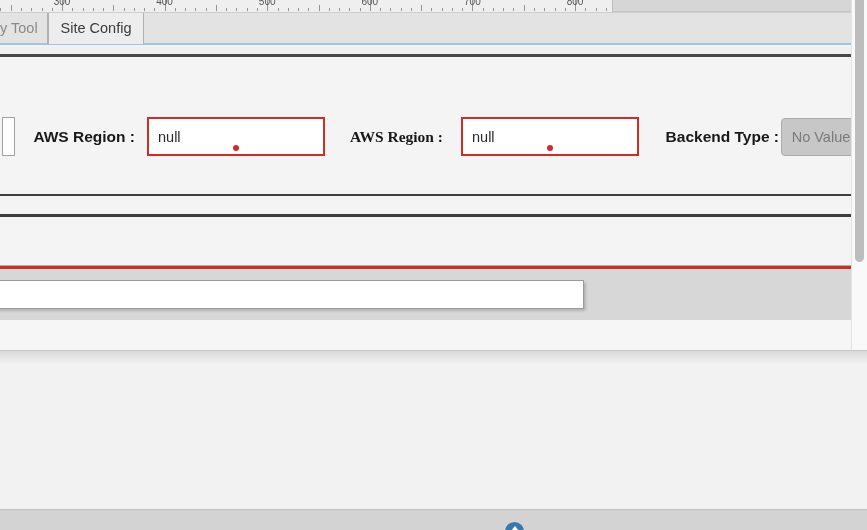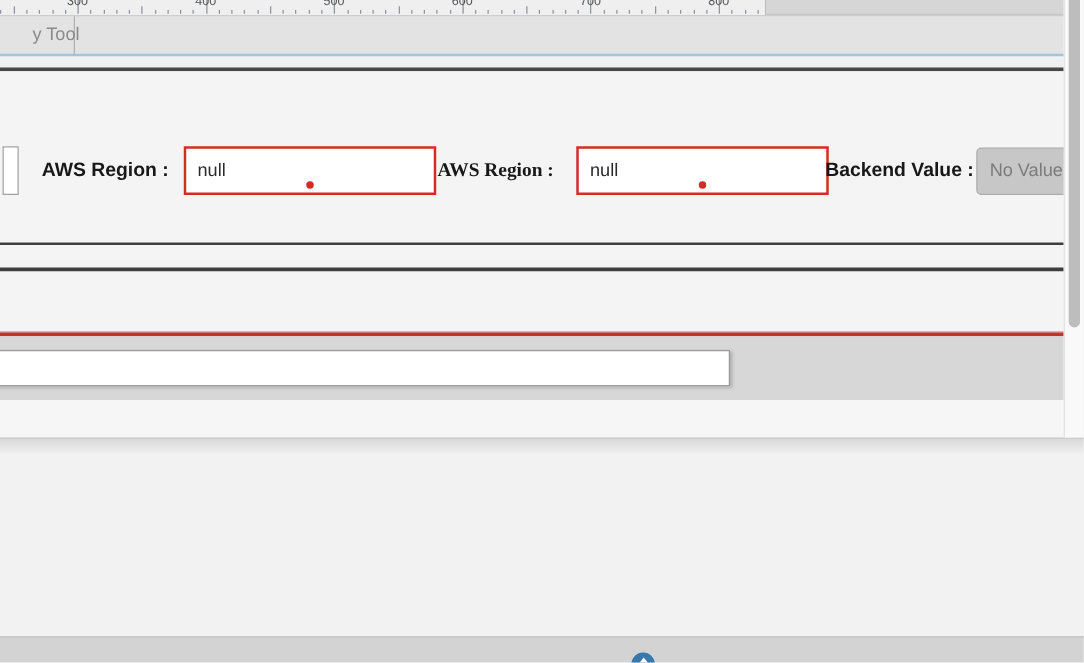--- a/index.html
+++ b/index.html
@@ -15,21 +15,21 @@
   #ruler-zone { left:0; top:0; width:851px; height:12px; background:#d6d6d6; border-bottom:1px solid #c6c6c6; }
   #ruler-active { left:0; top:0; width:613px; height:12px; background:#efefef; border-right:1px solid #bdbdbd; overflow:visible; }
   .tick { position:absolute; width:1px; background:#8e959e; }
   .tick.major { top:0; height:11px; }
   .tick.medium { top:5px; height:6px; }
   .tick.minor { top:8px; height:3px; }
   .ruler-label { position:absolute; top:-3px; transform:translateX(-50%); font-size:10px; color:#555; line-height:10px; }
 
   
   #tabbar { left:0; top:12px; width:851px; height:33px; background:#e3e3e3; border-top:1px solid #cdcdcd; border-bottom:2px solid #9fc6dd; }
-  #tab-partial { position:absolute; left:0; top:0; width:48px; height:31px; border-right:1px solid #b1b1b1; color:#8a8a8a; font-size:14.5px; line-height:30px; white-space:nowrap; padding-left:14px; overflow:visible;margin-left:12px; }
+  #tab-partial { position:absolute; left:0; top:0; width:48px; height:31px; border-right:1px solid #b1b1b1; color:#8a8a8a; font-size:14.5px; line-height:30px; white-space:nowrap; padding-left:0; overflow:visible; }
   #tab-site-config { position:absolute; left:48px; top:0; width:96px; height:31px; background:#ededed; border-left:1px solid #b1b1b1; border-right:1px solid #b1b1b1; color:#3b3b3b; font-size:14.5px; line-height:30px; text-align:center; }
 
   
   #strip-under-tabs { left:0; top:47px; width:851px; height:7px; background:#f0f0f0; }
   #dark-line-a { left:0; top:54px; width:851px; height:3px; background:#474747; }
   #content-upper { left:0; top:57px; width:851px; height:209px; background:#f4f4f4; }
   #dark-line-b { left:0; top:194px; width:851px; height:2px; background:#3e3e3e; }
   #dark-line-c { left:0; top:214px; width:851px; height:3px; background:#3e3e3e; }
   #hairline { left:0; top:265px; width:851px; height:1px; background:#ababab; }
   #red-line { left:0; top:266px; width:851px; height:3px; background:#cd2e27; }
@@ -38,21 +38,21 @@
   #section-edge { left:0; top:350px; width:867px; height:1px; background:#c6c6c6; }
   #section-shadow { left:0; top:351px; width:867px; height:13px; background:linear-gradient(to bottom, rgba(0,0,0,0.10), rgba(0,0,0,0)); }
   #bottom-band { left:0; top:509px; width:867px; height:21px; background:#d3d3d3; border-top:1px solid #c2c2c2; }
 
   
   .field-label { position:absolute; top:128px; font-size:15.5px; font-weight:bold; color:#181818; text-align:right; white-space:nowrap; }
   #label-aws-prefix { left:30px; width:105px; }
   #label-aws-region { left:335px; width:108px;font-family:Liberation Serif, serif; }
   #label-backend-type { left:650px; width:129px; }
 
-  .error-input-wrap { position:absolute; top:117px; width:202px; height:39px; background:#fff; border:2px solid #cf2d26; }
+  .error-input-wrap { position:absolute; top:117px; width:178px; height:39px; background:#fff; border:2px solid #cf2d26; }
   #aws-prefix-wrap { left:147px; }
   #aws-region-wrap { left:461px; }
   .error-input-wrap input { width:100%; height:100%; border:none; outline:none; background:transparent; font-family:"Liberation Sans", sans-serif; font-size:14.5px; color:#2b2b2b; padding-left:9px; }
   .error-dot { position:absolute; left:50%; bottom:3px; width:6px; height:6px; margin-left:-3px; border-radius:50%; background:#cf2d26; }
 
   #cut-box { left:2px; top:117px; width:13px; height:39px; background:#fff; border:1px solid #a2a2a2; }
 
   #backend-type-button { left:781px; top:118px; width:80px; height:38px; background:#c7c7c7; border:1px solid #acacac; border-radius:4px; color:#7b7b7b; font-size:14.5px; line-height:36px; text-align:center; }
 
   
@@ -135,41 +135,42 @@
       <span class="ruler-label" style="left: 164.6px;">400</span>
       <span class="ruler-label" style="left: 267.2px;">500</span>
       <span class="ruler-label" style="left: 369.8px;">600</span>
       <span class="ruler-label" style="left: 472.4px;">700</span>
       <span class="ruler-label" style="left: 575px;">800</span>
     </div>
 </div>
 
 <div class="abs" id="tabbar">
   <div id="tab-partial">y Tool</div>
+  <div id="tab-site-config">Site Config</div>
 </div>
 
 <div class="abs" id="strip-under-tabs"></div>
 <div class="abs" id="dark-line-a"></div>
 <div class="abs" id="content-upper"></div>
 
 <div class="abs" id="cut-box"></div>
 
 <div class="field-label" id="label-aws-prefix">AWS Region :</div>
 <div class="error-input-wrap" id="aws-prefix-wrap">
   <input type="text" value="null" style="">
   <span class="error-dot"></span>
 </div>
 
 <div class="field-label" id="label-aws-region">AWS Region :</div>
 <div class="error-input-wrap" id="aws-region-wrap">
   <input type="text" value="null" style="">
   <span class="error-dot"></span>
 </div>
 
-<div class="field-label" id="label-backend-type">Backend Value :</div>
+<div class="field-label" id="label-backend-type">Backend Type :</div>
 <div class="abs" id="backend-type-button">No Value</div>
 
 <div class="abs" id="dark-line-b"></div>
 <div class="abs" id="dark-line-c"></div>
 <div class="abs" id="hairline"></div>
 <div class="abs" id="red-line"></div>
 
 <div class="abs" id="gray-band"></div>
 <input class="abs" type="text" id="bottom-input" value="" style="">
 

